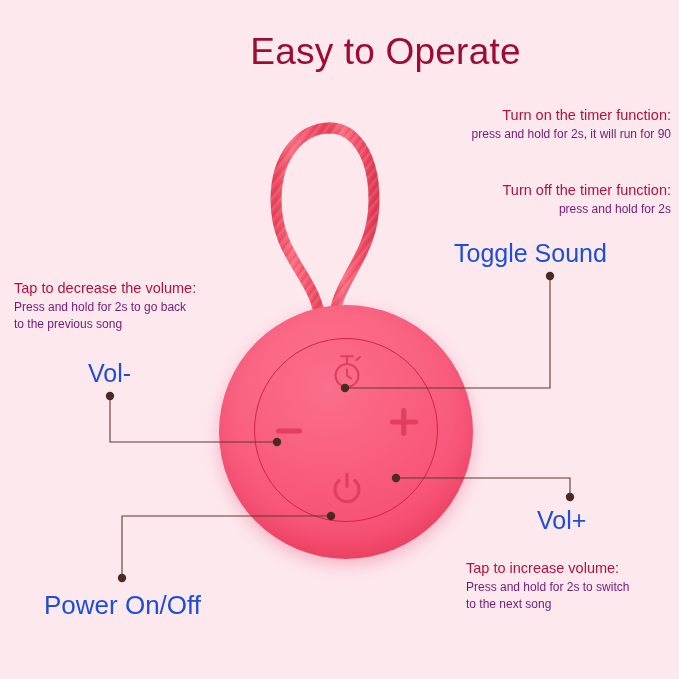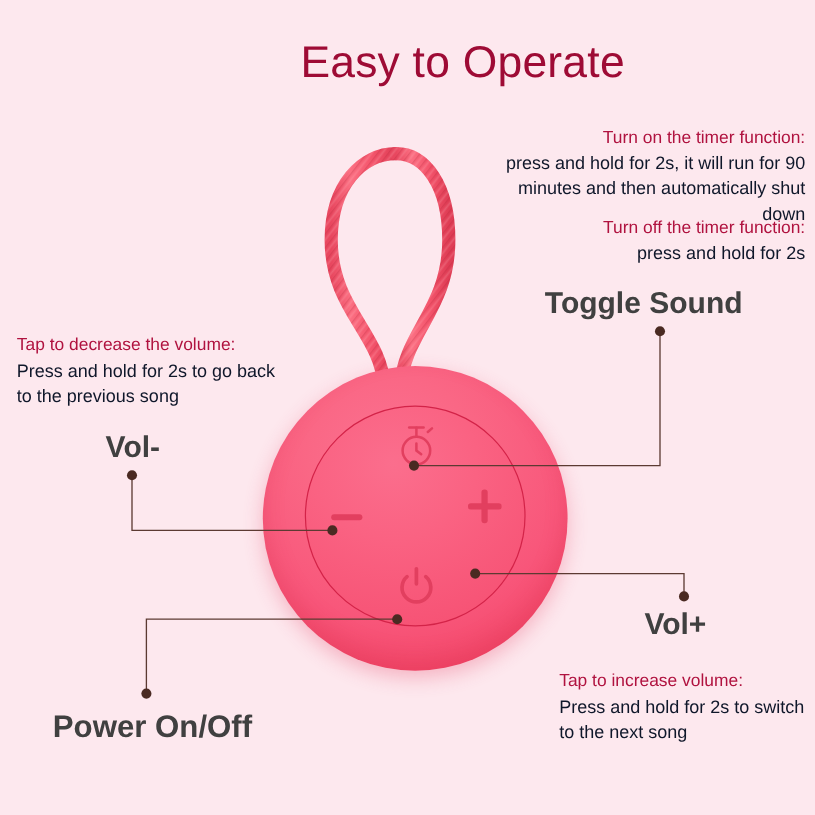--- a/index.html
+++ b/index.html
@@ -41,30 +41,30 @@
     position: absolute;
   }
   .callout .head {
     color: #b0123f;
     font-weight: normal;
     font-size: 14.5px;
     line-height: 1.42;
     margin: 0;
   }
   .callout .body {
-    color: #0f172a;
-    font-size: 15px;
+    color: #701a75;
+    font-size: 12px;
     line-height: 1.42;
     margin: 0;
   }
   .big-label {
     position: absolute;
-    color: #404040;
+    color: #1d4ed8;
     font-size: 25px;
-    font-weight: 700;
+    font-weight: 400;
     line-height: 1;
     white-space: nowrap;
   }
 
   
   #timer-block {
     left: 399px;
     top: 105px;
     width: 272px;
     text-align: right;
@@ -262,21 +262,20 @@
       <circle cx="570" cy="497" r="4.2"></circle>
       <circle cx="396" cy="478" r="4.2"></circle>
       <circle cx="122" cy="578" r="4.2"></circle>
       <circle cx="331" cy="516" r="4.2"></circle>
     </g>
   </svg>
 
   <div class="callout" id="timer-block">
     <p class="head">Turn on the timer function:</p>
     <p class="body">press and hold for 2s, it will run for 90</p>
-    <p class="body">minutes and then automatically shut down</p>
   </div>
 
   <div class="callout" id="timer-off-block">
     <p class="head">Turn off the timer function:</p>
     <p class="body">press and hold for 2s</p>
   </div>
 
   <div class="big-label" id="toggle-sound-label">Toggle Sound</div>
 
   <div class="callout" id="voldown-block">

